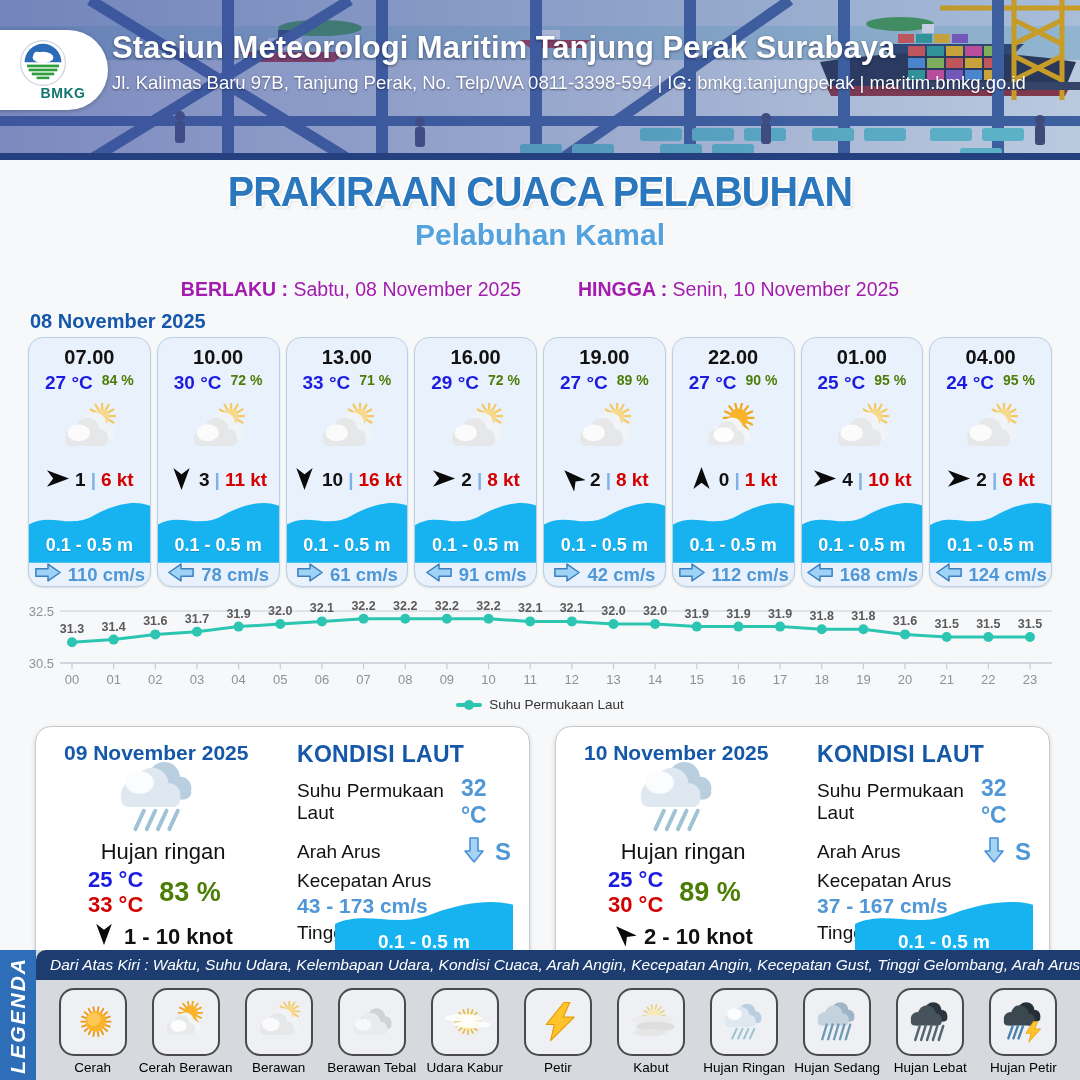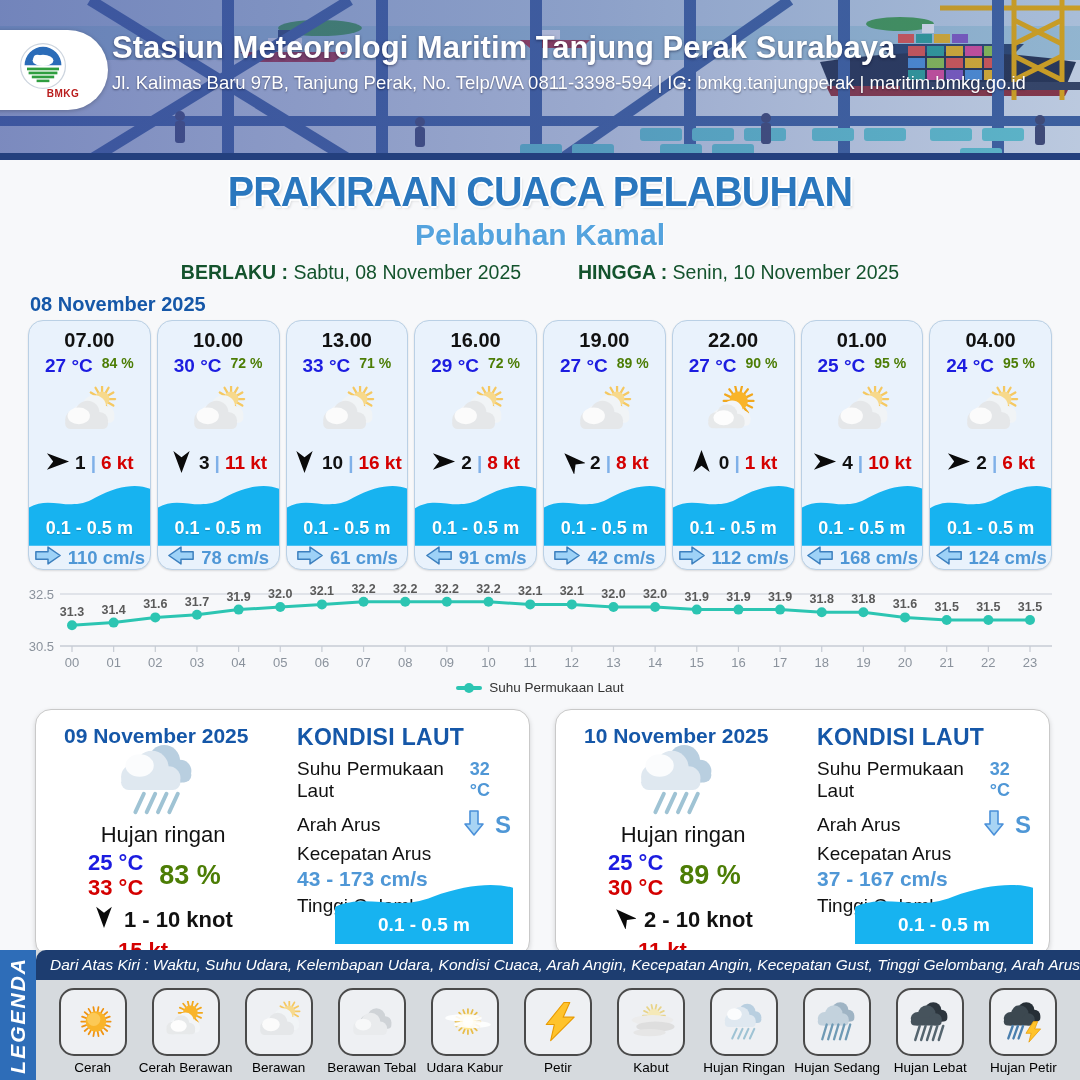--- a/index.html
+++ b/index.html
@@ -4,34 +4,34 @@
 <style>
   html,body{margin:0;padding:0;}
   body{width:1080px;height:1080px;overflow:hidden;background:#f7f8fa;
        font-family:"Liberation Sans", sans-serif;color:#111;position:relative;}
   
   .header{position:relative;width:1080px;height:160px;overflow:hidden;}
   .header svg.illu{position:absolute;inset:0;}
   .logo-pill{position:absolute;left:-22px;top:30px;width:130px;height:80px;background:#fff;
              border-radius:0 40px 40px 0;display:flex;flex-direction:column;align-items:center;
              justify-content:center;box-shadow:0 1px 4px rgba(0,0,0,.25);z-index:3;}
-  .logo-pill .bmkg-txt{font-size:10px;font-weight:bold;color:#b91c1c;letter-spacing:.5px;margin-top:-2px;margin-left:40px;}
+  .logo-pill .bmkg-txt{font-size:14px;font-weight:bold;color:#0f766e;letter-spacing:.5px;margin-top:-2px;margin-left:40px;}
   .header-text{position:absolute;left:112px;top:27px;z-index:2;color:#fff;}
   .header-org{font-size:17px;font-weight:bold;text-shadow:0 1px 2px rgba(0,0,30,.45);}
   .header-station{font-size:31px;font-weight:bold;margin-top:3px;text-shadow:0 1px 3px rgba(0,0,30,.5);}
   .header-address{font-size:18.5px;margin-top:6px;text-shadow:0 1px 2px rgba(0,0,30,.5);}
   .header-strip{position:absolute;left:0;bottom:0;width:100%;height:7px;background:#24407e;z-index:4;}
   
   .titlebar{text-align:center;margin-top:8px;}
   .main-title{font-size:42px;font-weight:bold;color:var(--accent-title);letter-spacing:-1px;
               transform:scaleX(.94);transform-origin:center;
               text-shadow:-2px 0 0 #fff,2px 0 0 #fff,0 2px 0 #fff,0 -2px 0 #fff,2px 2px 3px rgba(0,0,0,.15);}
   .sub-title{font-size:30px;font-weight:bold;color:var(--accent-sub);margin-top:2px;
              text-shadow:1px 1px 0 #fff;}
-  .validity{font-size:19.5px;margin-top:9px;color:#14532d;}
+  .validity{font-size:19.5px;margin-top:26px;color:#a21caf;}
   .validity b{font-weight:bold;}
   .validity .gap{display:inline-block;width:46px;}
   
   .hourly-date{font-size:20px;font-weight:bold;color:var(--accent-blue);margin:9px 0 4px 30px;}
   .hourly-row{display:flex;gap:6px;margin:0 28px;}
   .hcard{width:122px;height:248px;background:#e9f2fc;border:1px solid #bad0e5;border-radius:15px;
          overflow:hidden;display:flex;flex-direction:column;align-items:center;position:relative;
          box-shadow:0 1px 2px rgba(0,0,0,.12);}
   .h-time{font-size:20px;font-weight:bold;margin-top:8px;}
   .h-th{display:flex;gap:9px;margin-top:3px;white-space:nowrap;}
@@ -67,21 +67,21 @@
   .d-temps{display:flex;flex-direction:column;line-height:1.15;}
   .d-tmin{font-size:22px;font-weight:bold;color:var(--temp-blue);}
   .d-tmax{font-size:22px;font-weight:bold;color:var(--gust-red);}
   .d-hum{font-size:27px;font-weight:bold;color:var(--humidity-green);margin-left:16px;}
   .d-wind{display:flex;align-items:center;gap:8px;margin:4px 0 0 44px;font-size:22px;font-weight:bold;}
   .d-gust{font-size:22px;font-weight:bold;color:var(--gust-red);margin:3px 0 0 70px;}
   .d-right{flex:1;padding:4px 6px 0 14px;position:relative;}
   .d-kl-head{font-size:23px;font-weight:bold;color:var(--accent-blue);letter-spacing:.3px;}
   .d-row{display:flex;justify-content:space-between;align-items:center;margin-top:7px;}
   .d-lbl{font-size:19px;color:#111;}
-  .d-val{font-size:18px;font-weight:bold;color:var(--current-blue);}
+  .d-val{font-size:23px;font-weight:bold;color:var(--current-blue);}
   .d-arah-val{display:flex;align-items:center;gap:10px;}
   .d-kec-val{text-align:left;font-size:21px;font-weight:bold;color:var(--current-blue);margin-top:2px;}
   .d-wavebox{position:absolute;right:4px;bottom:2px;width:178px;height:64px;}
   .d-wavebox svg{position:absolute;inset:0;}
   .d-wavebox span{position:absolute;left:0;right:0;bottom:8px;text-align:center;color:#fff;
                   font-size:19px;font-weight:bold;}
   
   .legend-bar{position:absolute;left:0;bottom:0;width:1080px;height:130px;background:#d6dade;}
   .legenda-strip{position:absolute;left:0;top:0;width:36px;height:130px;background:var(--legend-strip-blue);
                  display:flex;align-items:center;justify-content:center;}

